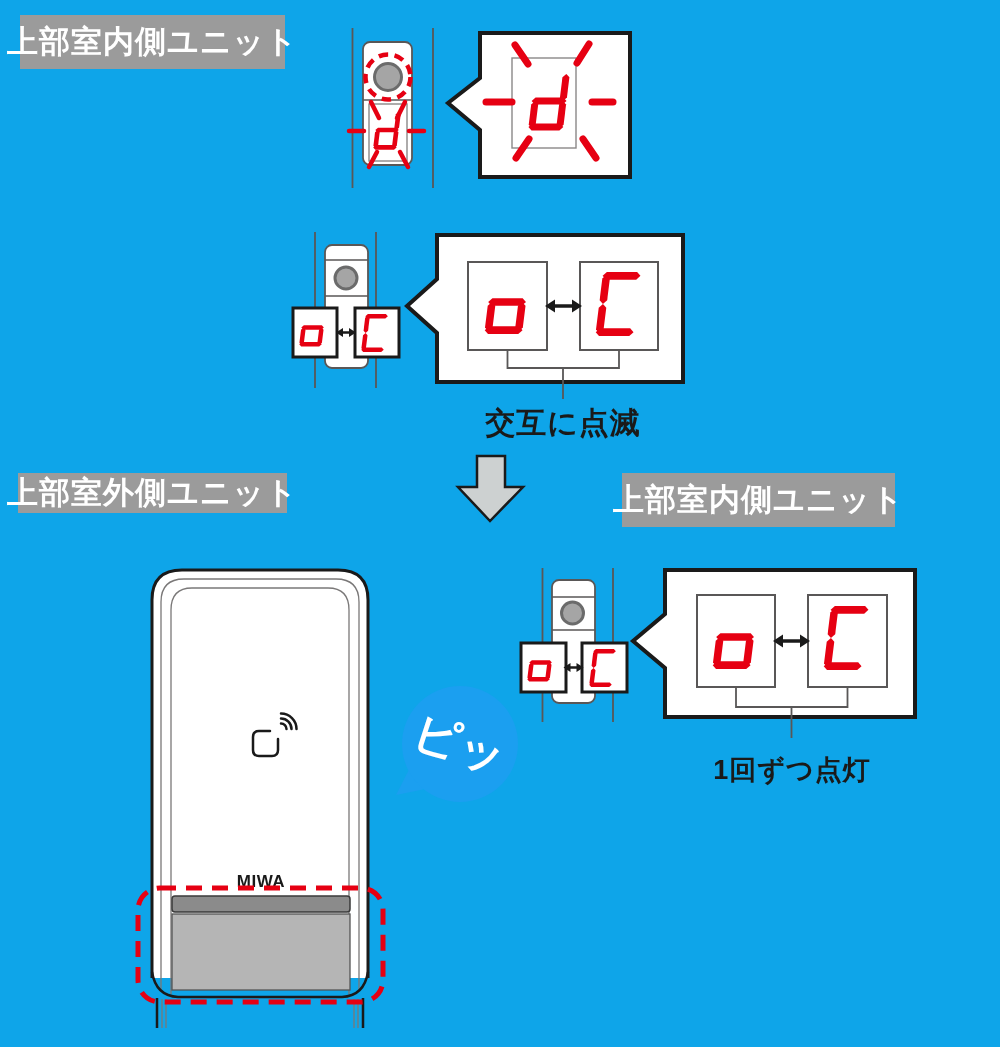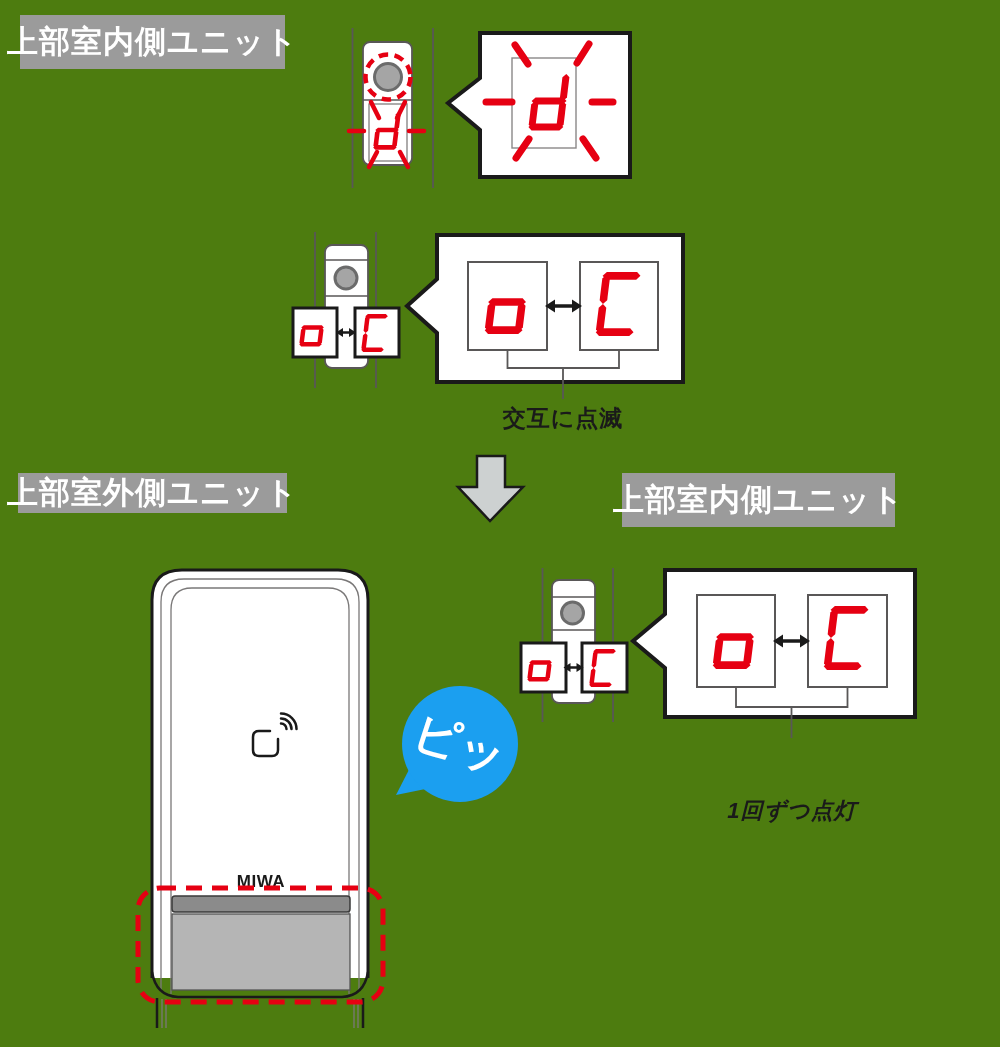--- a/index.html
+++ b/index.html
@@ -1,30 +1,30 @@
 <!DOCTYPE html>
 <html style="--red: #e60012; --blue: #1b9ff0; --label-bg: #9b9b9b; --line: #595757; --panel: #b5b5b5; --bar: #8b8b8b; --arrow-fill: #cdd1d1;"><head>
 <meta charset="utf-8">
 <style>
   :root{
     --red:#e60012; --blue:#1b9ff0; --ink:#1a1a1a; --line:#595757;
     --label-bg:#9b9b9b; --panel:#b5b5b5; --bar:#8b8b8b; --arrow-fill:#cdd1d1;
   }
   *{margin:0;padding:0;box-sizing:border-box}
   body{background:#fff;font-family:"Liberation Sans","DejaVu Sans",sans-serif;}
-  .stage{position:relative;width:1000px;height:1047px;background:#4d7c0f;overflow:hidden;}
+  .stage{position:relative;width:1000px;height:1047px;background:#0ea5e9;overflow:hidden;}
   .stage > svg{position:absolute;left:0;top:0;}
   svg{overflow:visible;}
   .gray-label{
     position:absolute;background:var(--label-bg);color:#fff;
     font-weight:bold;font-size:31px;display:flex;align-items:center;justify-content:center;
     letter-spacing:1px;white-space:nowrap;
   }
   .caption{
-    position:absolute;color:var(--ink);font-weight:bold;font-size:23px;
+    position:absolute;color:var(--ink);font-weight:bold;font-size:30px;
     text-align:center;white-space:nowrap;letter-spacing:1px;
   }
   
   .door{stroke:var(--line);stroke-width:1.8;fill:none}
   .unit-rect{stroke:var(--line);stroke-width:1.8;fill:#fff}
   .unit-line{stroke:var(--line);stroke-width:1.6;fill:none}
   .btn-circle{fill:#a5a5a5;stroke:#6b6b6b;stroke-width:3}
   .bubble{fill:#fff;stroke:var(--ink);stroke-width:4;stroke-linejoin:miter}
   .disp-box{fill:#fff;stroke:var(--ink);stroke-width:3}
   .inner-box{fill:#fff;stroke:var(--line);stroke-width:2}
@@ -51,21 +51,21 @@
 <div class="stage">
 
   <div class="gray-label" style="left:20px;top:15px;width:265px;height:54px;">上部室内側ユニット</div>
 
   <div class="gray-label" style="left:18px;top:473px;width:269px;height:40px;">上部室外側ユニット</div>
 
   <div class="gray-label" style="left:622px;top:473px;width:273px;height:54px;">上部室内側ユニット</div>
 
   <div class="caption" style="left:423px;top:403px;width:280px;">交互に点滅</div>
 
-  <div class="caption" style="left:647px;top:796px;width:290px;font-size:22px;font-style:italic;">1回ずつ点灯</div>
+  <div class="caption" style="left:647px;top:752px;width:290px;font-size:27px;">1回ずつ点灯</div>
 
   <svg width="1000" height="1047" viewBox="0 0 1000 1047">
 
     <g>
       <path class="door" d="M352.5,28 V188 M433,28 V188"></path>
       <rect class="unit-rect" x="363" y="42" width="49" height="123" rx="7"></rect>
       <path class="unit-line" d="M363,100 H412"></path>
       <rect class="window" x="369" y="104" width="38" height="57"></rect>
       <circle class="btn-circle" cx="388" cy="77" r="13.5"></circle>
       <circle class="red-dash" cx="388" cy="77" r="22.5" stroke-width="4.5" stroke-dasharray="9.5 6.5"></circle>

